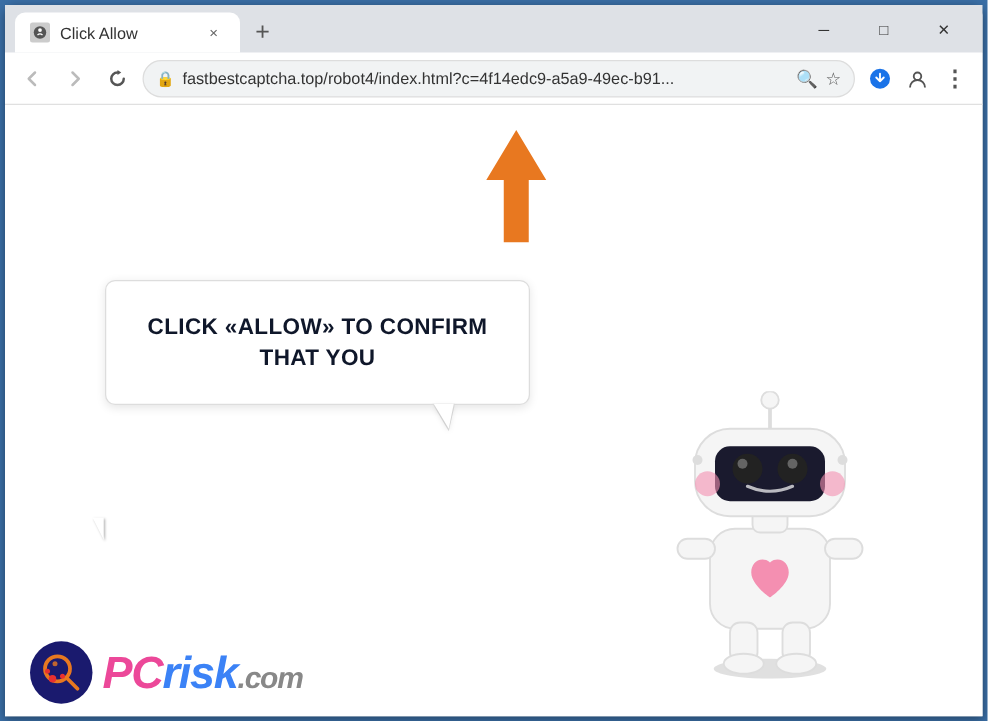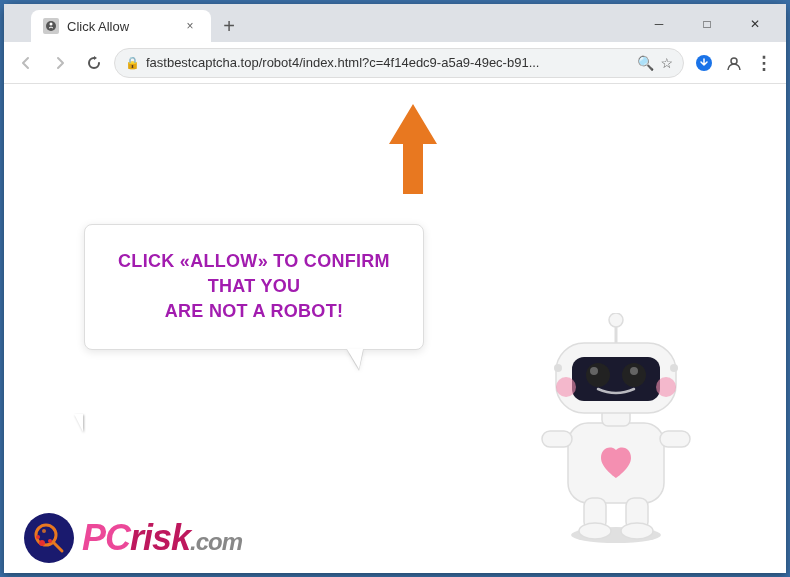--- a/index.html
+++ b/index.html
@@ -38,21 +38,20 @@
       background: #fff;
       border-radius: 8px 8px 0 0;
       padding: 6px 12px;
       display: flex;
       align-items: center;
       gap: 8px;
       min-width: 180px;
       height: 32px;
       font-size: 13px;
       color: #333;
-      margin-left: 19px;
     }
 
     .tab-favicon {
       width: 16px;
       height: 16px;
       background: #ccc;
       border-radius: 2px;
       display: flex;
       align-items: center;
       justify-content: center;
@@ -215,21 +214,21 @@
       width: 0;
       height: 0;
       border-left: 13px solid transparent;
       border-right: 5px solid transparent;
       border-top: 22px solid #ddd;
     }
 
     .bubble-text {
       font-size: 18px;
       font-weight: 900;
-      color: #a21caf;
+      color: #0f172a;
       text-transform: uppercase;
       letter-spacing: 0.3px;
       line-height: 1.4;
     }
 
     
     .robot-container {
       position: absolute;
       bottom: 40px;
       right: 80px;
@@ -265,21 +264,21 @@
       font-style: italic;
       color: #888;
       letter-spacing: -1px;
     }
 
     .pcrisk-text span.pc {
       color: #ec4899;
     }
 
     .pcrisk-text span.risk {
-      color: #be185d;
+      color: #3b82f6;
     }
 
     .pcrisk-text span.dot-com {
       color: #888;
       font-size: 24px;
     }
 
     
     .cursor {
       position: absolute;
@@ -371,21 +370,20 @@
           </marker>
         </defs>
 
         <polygon points="38,0 62,40 48,40 48,90 28,90 28,40 14,40" fill="#e87820"></polygon>
       </svg>
     </div>
 
     <div class="speech-bubble">
       <div class="bubble-text">
         <span>CLICK «ALLOW» TO CONFIRM THAT YOU</span><br>
-        <span>ARE NOT A ROBOT!</span>
       </div>
     </div>
 
     <div class="robot-container">
       <svg width="180" height="230" viewBox="0 0 180 230" xmlns="http://www.w3.org/2000/svg">
 
         <ellipse cx="90" cy="222" rx="45" ry="8" fill="#ccc" opacity="0.6"></ellipse>
 
         <rect x="42" y="110" width="96" height="80" rx="20" fill="#f5f5f5" stroke="#ddd" stroke-width="1.5"></rect>
 

